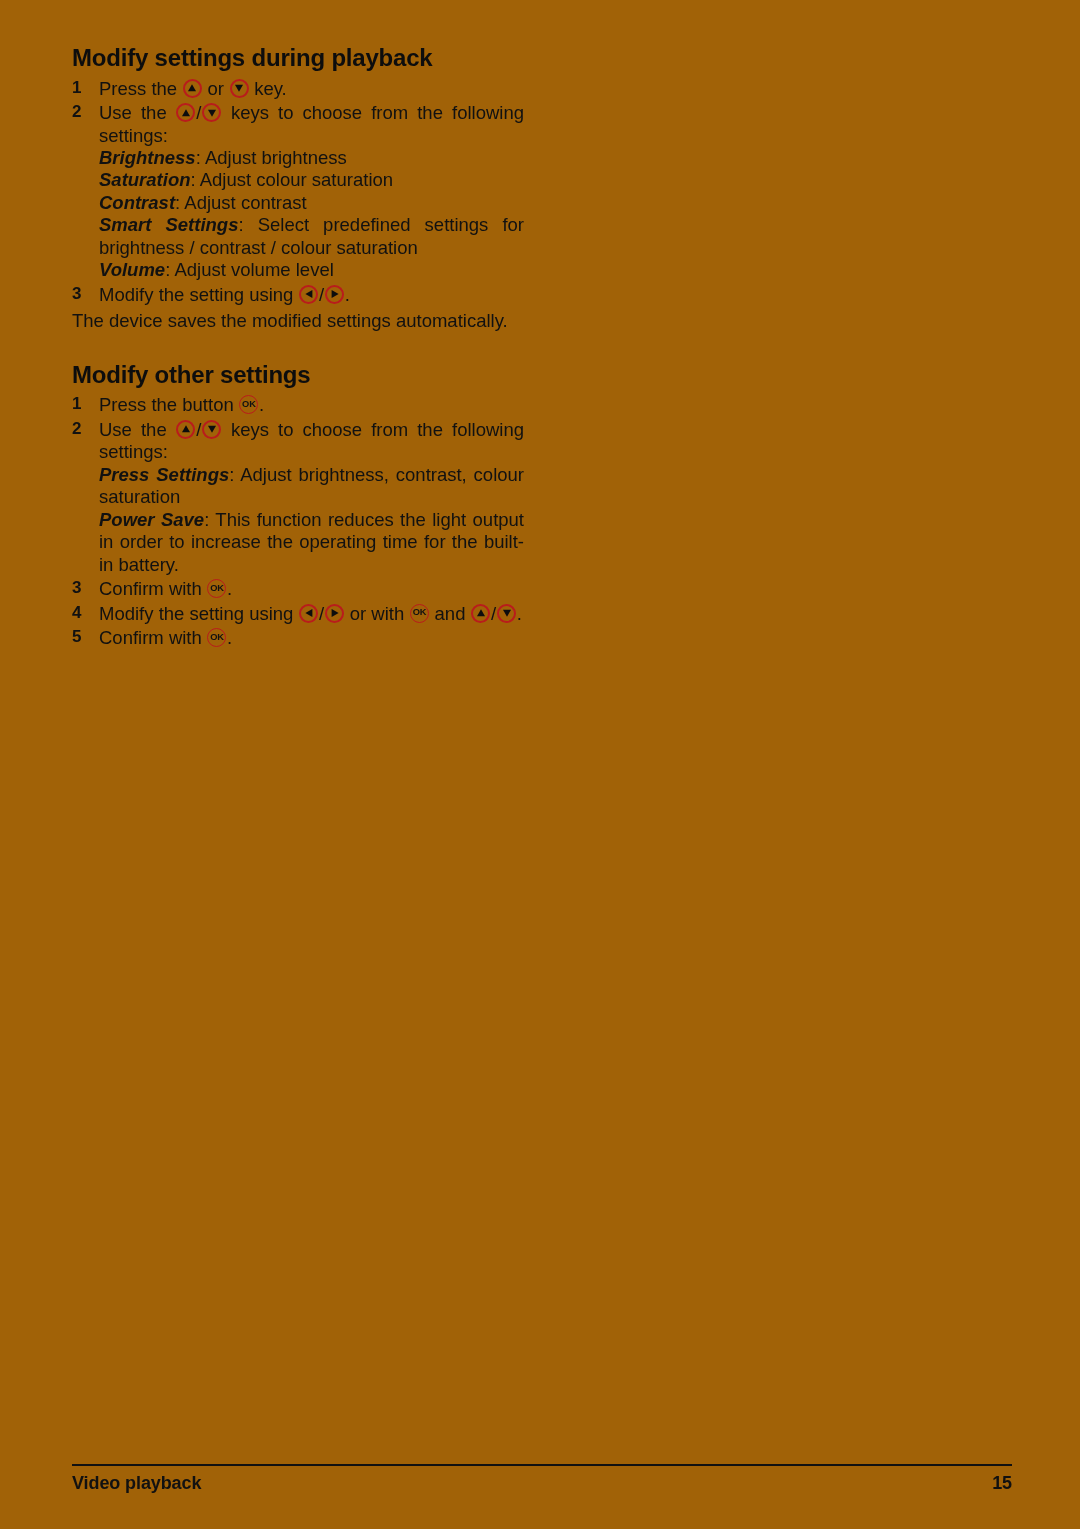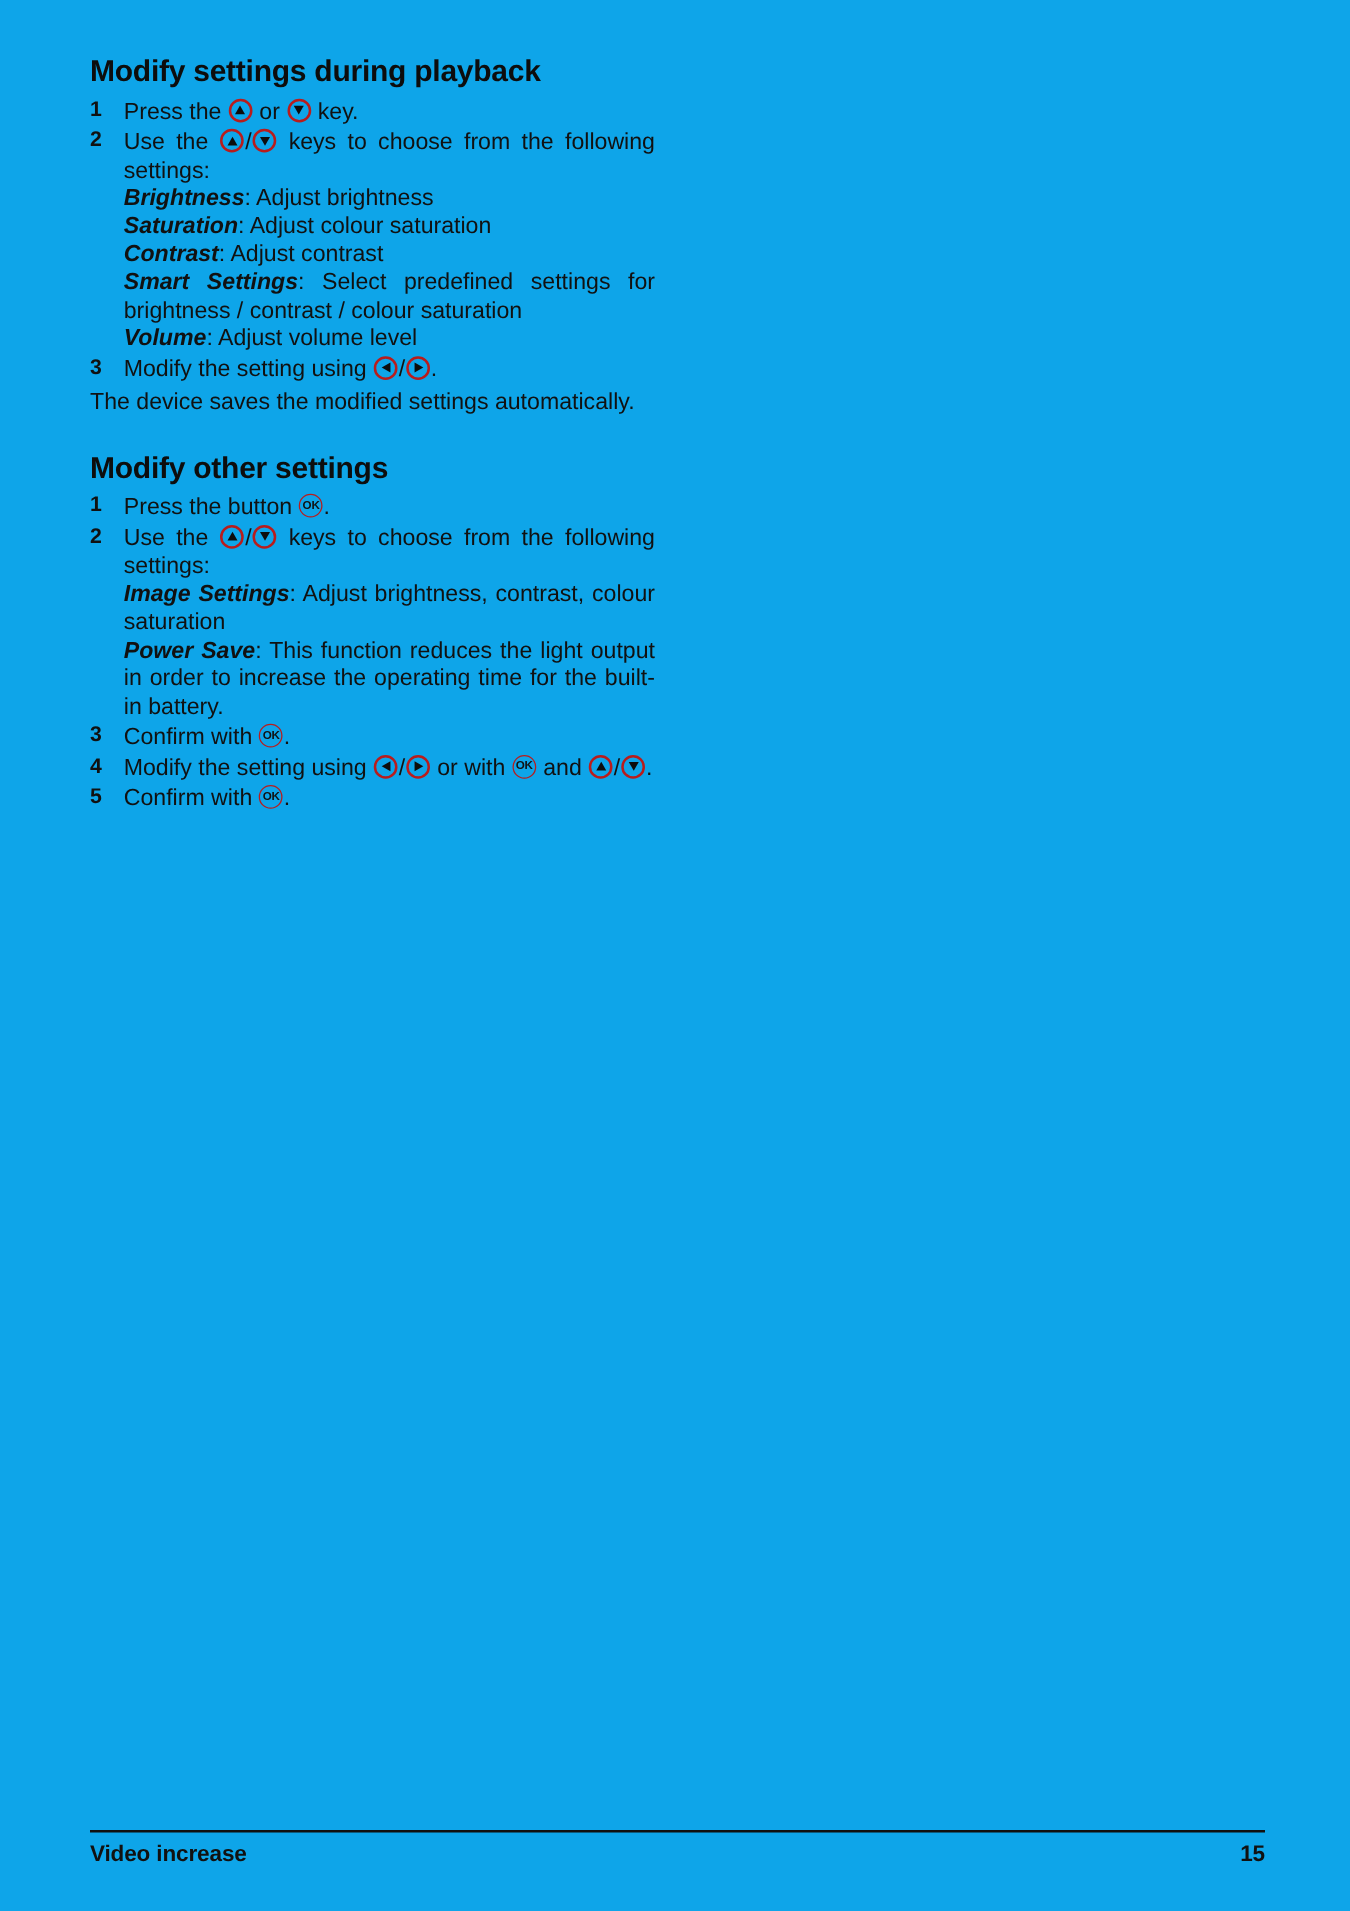--- a/index.html
+++ b/index.html
@@ -12,21 +12,21 @@
     height: 1529px;
     position: relative;
     font-family: "Liberation Sans", sans-serif;
     color: #111111;
     -webkit-font-smoothing: antialiased;
   }
 
   .page {
     position: absolute;
     inset: 0;
-    background: #0ea5e9;
+    background: #a16207;
   }
 
   
   .content {
     position: absolute;
     left: 72px;
     top: 44px;
     width: 452px;
   }
 
@@ -222,21 +222,21 @@
 
       <li class="step">
         <span class="num">1</span>
         <span class="step-body"><span>Press the button </span><span class="key ok"><span class="oklabel">OK</span></span><span>.</span></span>
       </li>
 
       <li class="step">
         <span class="num">2</span>
         <span class="step-body"><span>Use the </span><span class="key up"><i class="tri"></i></span><span class="sep">/</span><span class="key down"><i class="tri"></i></span><span> keys to choose from the following settings:</span></span>
 
-        <span class="defline"><span class="term">Image Settings</span><span>: Adjust brightness, contrast, colour saturation</span></span>
+        <span class="defline"><span class="term">Press Settings</span><span>: Adjust brightness, contrast, colour saturation</span></span>
 
 
         <span class="defline"><span class="term">Power Save</span><span>: This function reduces the light output in order to increase the operating time for the built-in battery.</span></span>
       </li>
 
       <li class="step">
         <span class="num">3</span>
         <span class="step-body"><span>Confirm with </span><span class="key ok"><span class="oklabel">OK</span></span><span>.</span></span>
       </li>
 
@@ -249,18 +249,18 @@
         <span class="num">5</span>
         <span class="step-body"><span>Confirm with </span><span class="key ok"><span class="oklabel">OK</span></span><span>.</span></span>
       </li>
     </ol>
 
   </div>
 
   <div class="footer">
     <div class="rule"></div>
     <div class="row">
-      <span class="fl">Video increase</span>
+      <span class="fl">Video playback</span>
       <span class="fr">15</span>
     </div>
   </div>
 
 </div>
 
 </body></html>

